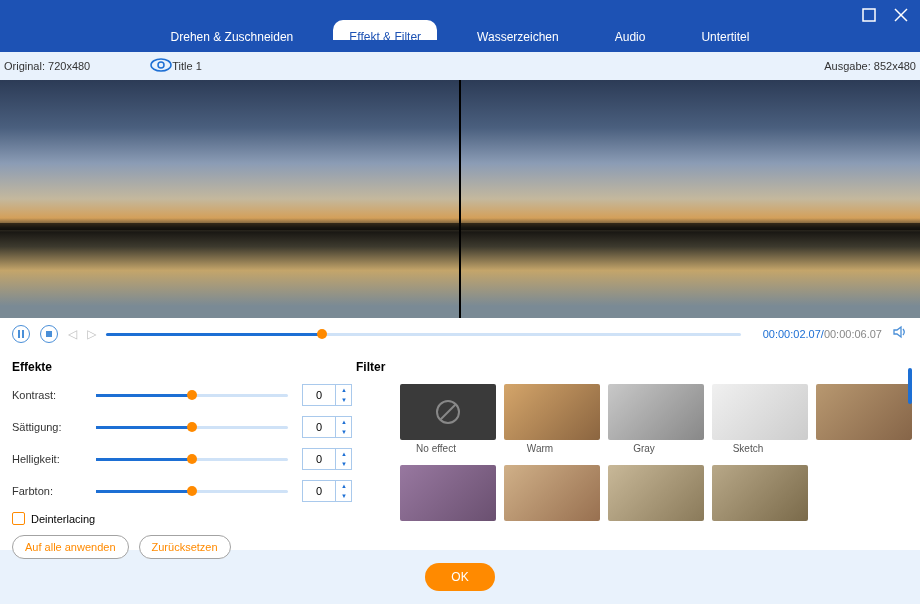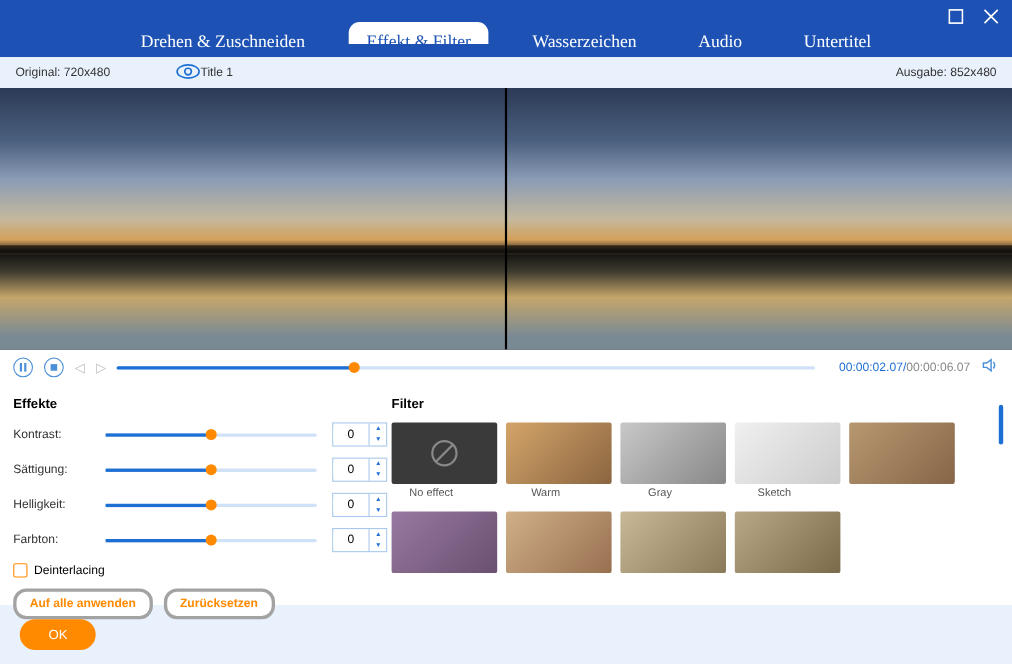--- a/index.html
+++ b/index.html
@@ -2,24 +2,24 @@
 <html><head>
 <meta charset="utf-8">
 <style>
 * { margin: 0; padding: 0; box-sizing: border-box; font-family: Arial, sans-serif; }
 body { width: 920px; height: 604px; overflow: hidden; background: #fff; }
 
 .titlebar { height: 52px; background: #1d52b4; display: flex; justify-content: flex-end; align-items: flex-start; padding: 8px 12px 0 0; gap: 18px; }
 .titlebar svg { cursor: pointer; }
 
 .tabs { height: 0; background: #1d52b4; display: flex; justify-content: center; gap: 24px; position: relative; top: -32px; }
-.tab { color: #fff; font-size: 16px; padding: 10px 16px; cursor: pointer; font-family: Liberation Serif, serif; }
+.tab { color: #fff; font-size: 12px; padding: 10px 16px; cursor: pointer; }
 .tab.active { background: #fff; color: #1d52b4; border-radius: 10px 10px 0 0; }
 
-.infobar { height: 28px; background: #e9f2fc; display: flex; align-items: center; padding: 0 14px; font-size: 11px; color: #333; }
+.infobar { height: 28px; background: #e9f2fc; display: flex; align-items: center; padding: 0 4px; font-size: 11px; color: #333; }
 .infobar .eye { margin-left: 60px; color: #1d52b4; }
 .infobar .title { flex: 1; text-align: left; }
 
 .previews { height: 238px; background: #000; display: flex; gap: 2px; }
 .preview { flex: 1; background: linear-gradient(to bottom, #2c3b56 0%, #4a5f7e 20%, #8b9cb5 35%, #c4b89d 50%, #d4a05a 58%, #3a3528 62%, #1a1814 64%, #3d3a2e 70%, #c4a56a 80%, #7a8a95 95%); position: relative; }
 .preview::after { content:""; position:absolute; left:0; right:0; top:60%; height:3%; background: rgba(0,0,0,0.6); }
 
 .playbar { height: 32px; display: flex; align-items: center; padding: 0 12px; gap: 10px; background: #fff; }
 .pbtn { width: 18px; height: 18px; border: 1.5px solid #4a8fd8; border-radius: 50%; display: flex; align-items: center; justify-content: center; cursor: pointer; color: #4a8fd8; font-size: 8px; }
 .navbtn { color: #c0c0c0; font-size: 12px; cursor: pointer; }
@@ -37,40 +37,40 @@
 .slider { flex: 1; height: 3px; background: #cfe2f7; position: relative; margin: 0 14px; border-radius: 2px; }
 .slider-fill { position: absolute; left: 0; top: 0; height: 100%; width: 50%; background: #1d6fd4; }
 .slider-knob { position: absolute; left: 50%; top: 50%; width: 10px; height: 10px; background: #ff8a00; border-radius: 50%; transform: translate(-50%, -50%); cursor: pointer; }
 .numbox { width: 50px; height: 22px; border: 1px solid #a9c9ec; display: flex; align-items: center; }
 .numbox input { width: 32px; border: none; text-align: center; font-size: 11px; outline: none; }
 .spinners { display: flex; flex-direction: column; border-left: 1px solid #a9c9ec; }
 .spinners span { font-size: 6px; color: #1d6fd4; width: 16px; text-align: center; cursor: pointer; line-height: 10px; }
 .chk-row { display: flex; align-items: center; gap: 6px; font-size: 11px; margin-top: 4px; }
 .chk { width: 13px; height: 13px; border: 1.5px solid #ff8a00; border-radius: 2px; }
 .btnrow { display: flex; gap: 10px; margin-top: 10px; }
-.obtn { border: 3px solid #a3a3a3; color: #ff8a00; background: #fff; font-size: 11px; padding: 5px 12px; border-radius: 12px; cursor: pointer; font-weight: bold; }
+.obtn { border: 1px solid #a3a3a3; color: #ff8a00; background: #fff; font-size: 11px; padding: 5px 12px; border-radius: 12px; cursor: pointer; }
 
 .filter-col { flex: 1; position: relative; }
 .thumbs { display: grid; grid-template-columns: repeat(5, 96px); gap: 8px; }
-.thumb { width: 72px; }
+.thumb { width: 72px; margin-left: 44px; }
 .thumb-img { width: 96px; height: 56px; background: #b8a890; border-radius: 2px; position: relative; overflow: hidden; }
 .thumb-img.noeffect { background: #3a3a3a; display: flex; align-items: center; justify-content: center; }
 .thumb-img.warm { background: linear-gradient(135deg,#d4a56a,#8b6540); }
 .thumb-img.gray { background: linear-gradient(135deg,#c8c8c8,#888); }
 .thumb-img.sketch { background: linear-gradient(135deg,#f0f0f0,#ccc); }
 .thumb-img.hk { background: linear-gradient(135deg,#c4906a,#7a5a40); }
 .thumb-img.r2a { background: linear-gradient(135deg,#b89870,#866548); }
 .thumb-img.r2b { background: linear-gradient(135deg,#9878a0,#6a5070); }
 .thumb-img.r2c { background: linear-gradient(135deg,#d0b088,#987050); }
 .thumb-img.r2d { background: linear-gradient(135deg,#c8b898,#8a7a5a); }
 .thumb-img.r2e { background: linear-gradient(135deg,#b8a888,#7a6a4a); }
 .thumb-label { text-align: center; font-size: 10px; color: #555; margin-top: 3px; height: 14px; }
 .vscroll { position: absolute; right: -4px; top: 8px; width: 4px; height: 36px; background: #1d6fd4; border-radius: 2px; }
 
-.footer { height: 54px; background: #e9f2fc; display: flex; justify-content: space-between; align-items: center; padding: 0 18px; gap: 14px; }
+.footer { height: 54px; background: #e9f2fc; display: flex; justify-content: center; align-items: center; padding: 0 18px; gap: 14px; }
 .fbtn { background: #ff8a00; color: #fff; border: none; padding: 7px 26px; border-radius: 14px; font-size: 12px; cursor: pointer; }
 </style>
 </head>
 <body>
 
 <div class="titlebar">
   <span><svg width="14" height="14">
         <rect x="1" y="1" width="12" height="12" fill="none" stroke="#fff" stroke-width="1.5"></rect>
       </svg></span>
   <span><svg width="14" height="14">

